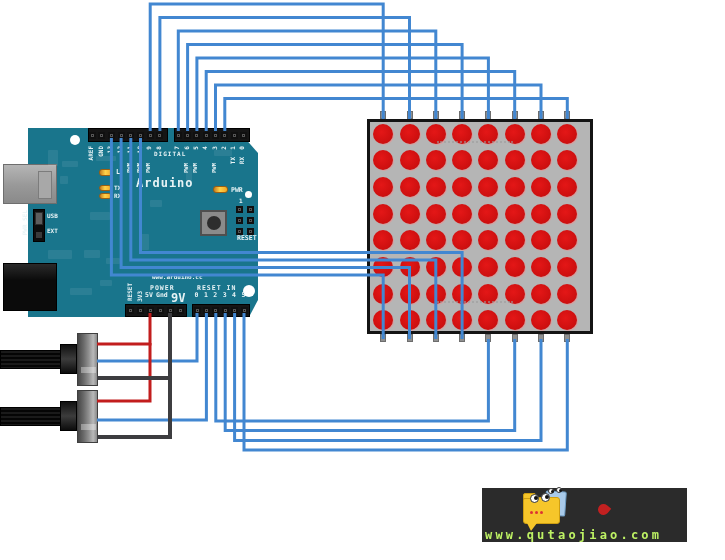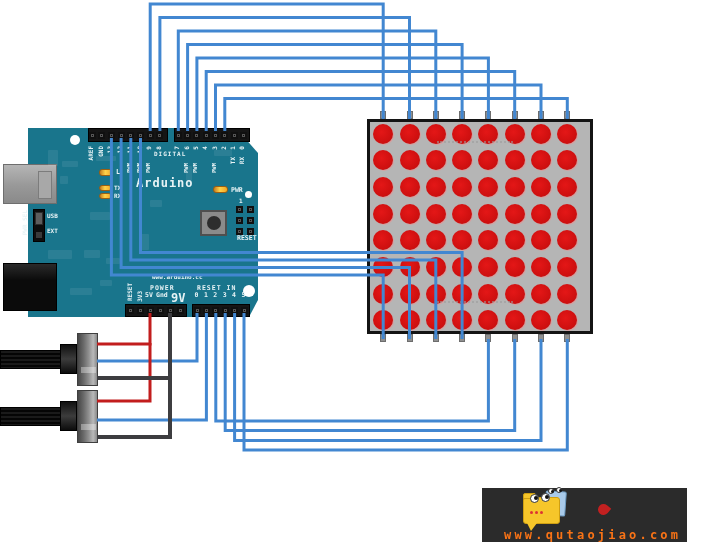--- a/index.html
+++ b/index.html
@@ -59,22 +59,22 @@
       border:1px solid #cf9f12;border-radius:3px;}
   #logo-folder .tab{position:absolute;left:-1px;top:-5px;width:13px;height:6px;background:#f6c62a;
       border:1px solid #cf9f12;border-radius:2px 2px 0 0;}
   .eye{position:absolute;border-radius:50%;background:#fff;border:1px solid #333;}
   .pupil{position:absolute;border-radius:50%;background:#111;}
   .mouthdot{position:absolute;width:3px;height:3px;border-radius:50%;background:#d33;}
   #logo-tail{position:absolute;left:45px;top:35px;width:0;height:0;
       border-left:4px solid transparent;border-right:6px solid transparent;border-top:8px solid #f6c62a;}
   #logo-swoosh{position:absolute;left:116px;top:16px;width:11px;height:11px;background:#c22020;
       border-radius:0 60% 60% 60%;transform:rotate(130deg);}
-  #logo-text{position:absolute;left:22px;top:40px;font:700 12px "DejaVu Sans Mono",monospace;
-      letter-spacing:3.2px;color:#f97316;white-space:nowrap;}
+  #logo-text{position:absolute;left:3px;top:40px;font:700 12px "DejaVu Sans Mono",monospace;
+      letter-spacing:3.2px;color:#bef264;white-space:nowrap;}
 </style>
 </head>
 <body>
 
 <div id="stage">
 
   <div id="board"></div>
   <div id="usb">
       <div class="inner"></div>
     </div>

